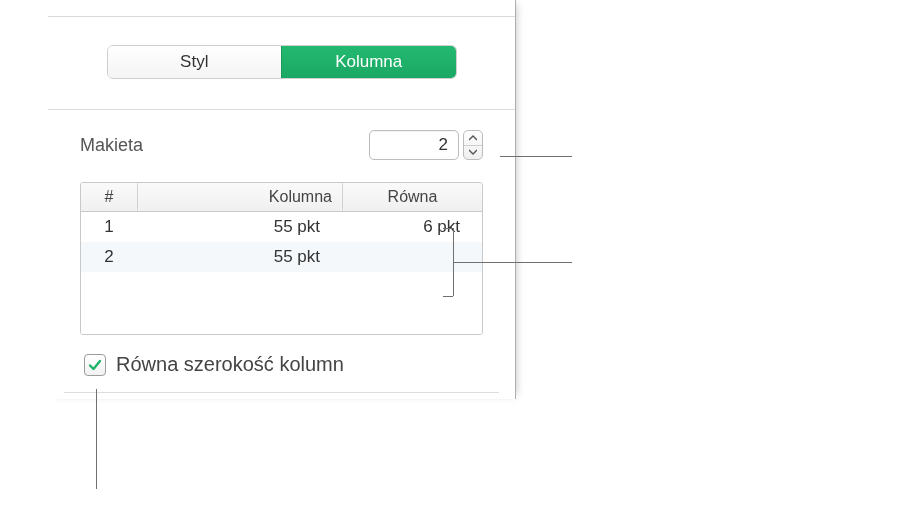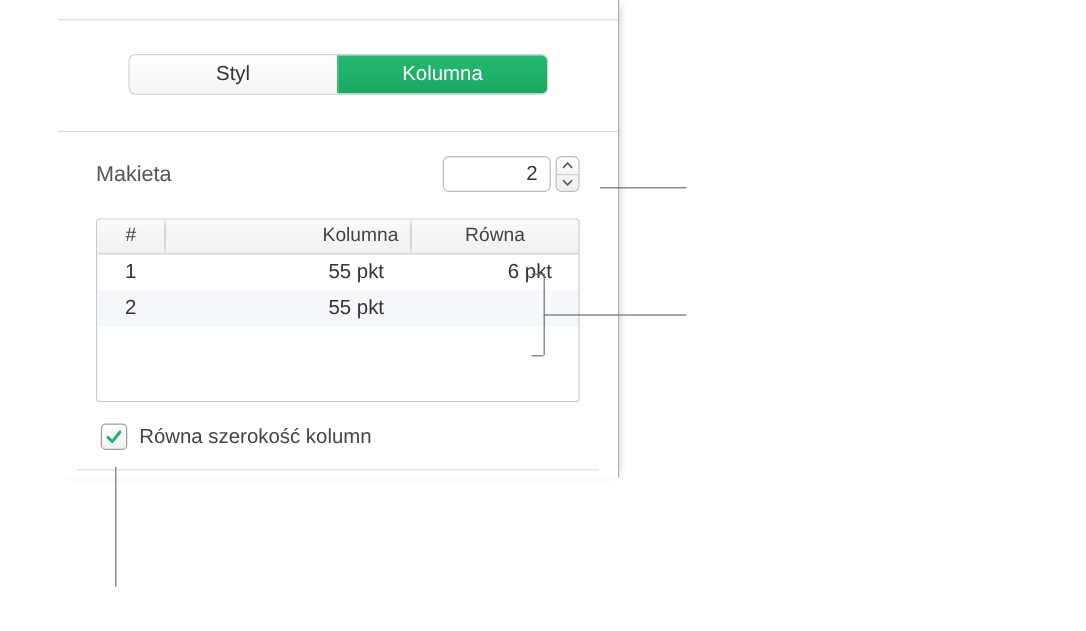--- a/index.html
+++ b/index.html
@@ -163,21 +163,21 @@
     border: 1px solid #9c9c9c;
     border-radius: 4px;
     background: linear-gradient(to bottom,#ffffff,#f2f2f2);
     display: flex;
     align-items: center;
     justify-content: center;
     cursor: pointer;
   }
   .checkbox svg { display:block; }
   .check-label {
-    font-size: 17px;
+    font-size: 20px;
     color: #444;
   }
   .hr-bot {
     height: 0;
     border-top: 1px solid #dcdcdc;
     margin: 16px 16px 0 16px;
   }
 
   .callout-line {
     position: absolute;

